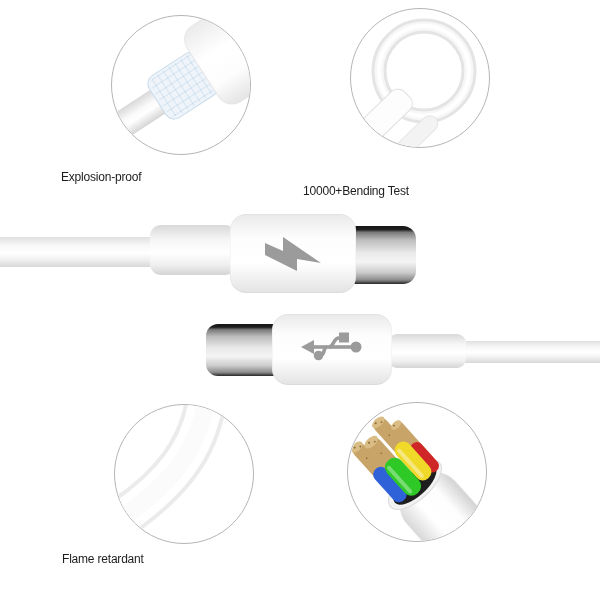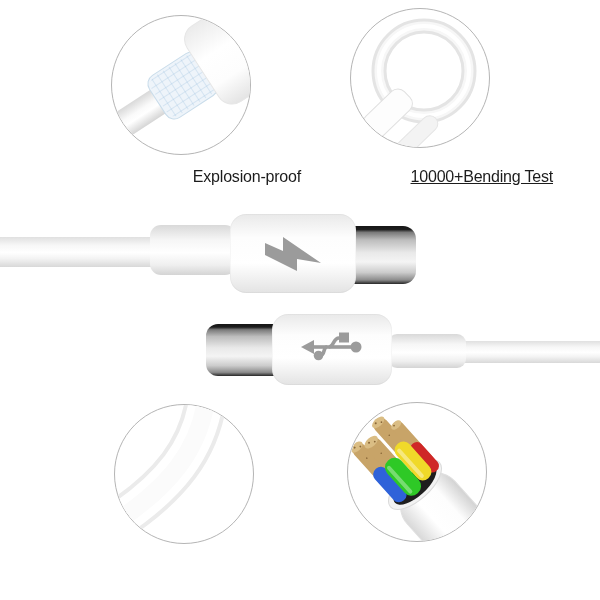--- a/index.html
+++ b/index.html
@@ -12,25 +12,25 @@
     position:absolute;width:140px;height:140px;border-radius:50%;
     border:1px solid #b5b5b5;overflow:hidden;background:#fff;box-sizing:border-box;
   }
   #callout-tl{left:111px;top:15px;}
   #callout-tr{left:350px;top:8px;}
   #callout-bl{left:114px;top:404px;}
   #callout-br{left:347px;top:402px;}
   .callout svg{position:absolute;left:-1px;top:-1px;}
   
   .feature-label{
-    position:absolute;text-align:right;font-size:16px;line-height:22px;
+    position:absolute;text-align:left;font-size:12px;line-height:22px;
     letter-spacing:-0.2px;white-space:nowrap;
   }
   #label-tl{left:61px;top:166px;width:240px;}
-  #label-tr{left:303px;top:166px;width:250px;text-decoration:underline;}
+  #label-tr{left:303px;top:180px;width:250px;}
   #label-bl{left:62px;top:548px;width:240px;}
   #label-br{left:297px;top:548px;width:252px;}
   
   .cable-seg,.strain,.conn-body,.metal-plug{position:absolute;}
   .cable-seg{
     background:linear-gradient(180deg,#e0e0e0 0%,#f7f7f7 28%,#ffffff 52%,#f3f3f3 72%,#d8d8d8 100%);
   }
   .strain{
     border-radius:11px;
     background:linear-gradient(180deg,#d9d9d9 0%,#f6f6f6 30%,#ffffff 55%,#efefef 80%,#d4d4d4 100%);
@@ -204,17 +204,18 @@
     </svg>
   </div>
 
   <div class="feature-label" id="label-tl">
     <div>Explosion-proof</div>
   </div>
   <div class="feature-label" id="label-tr">
     <div>10000+Bending Test</div>
   </div>
   <div class="feature-label" id="label-bl">
+    <div>Flame retardant</div>
   </div>
   <div class="feature-label" id="label-br">
   </div>
 
 </div>
 
 </body></html>

